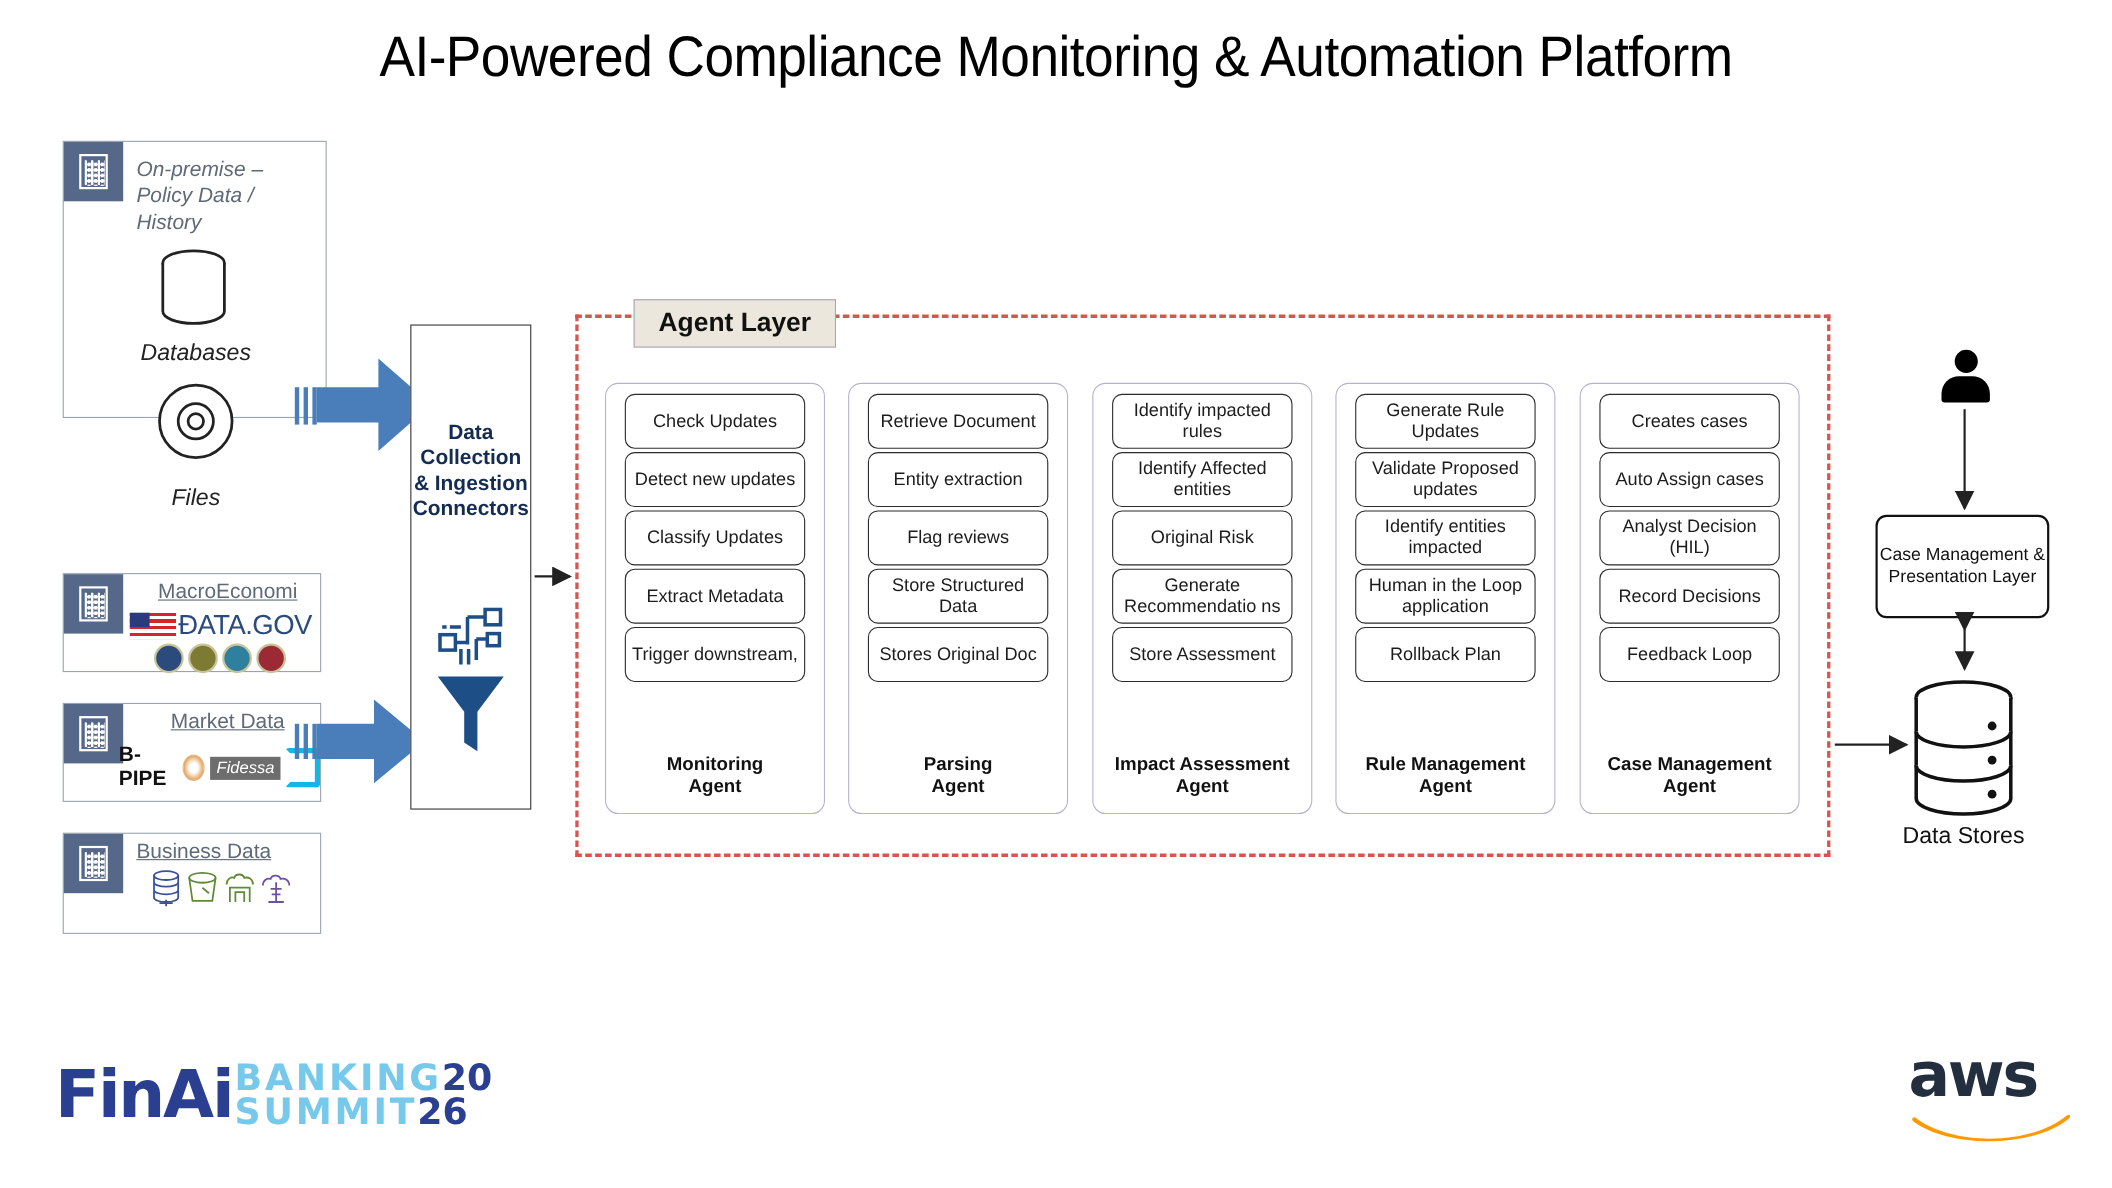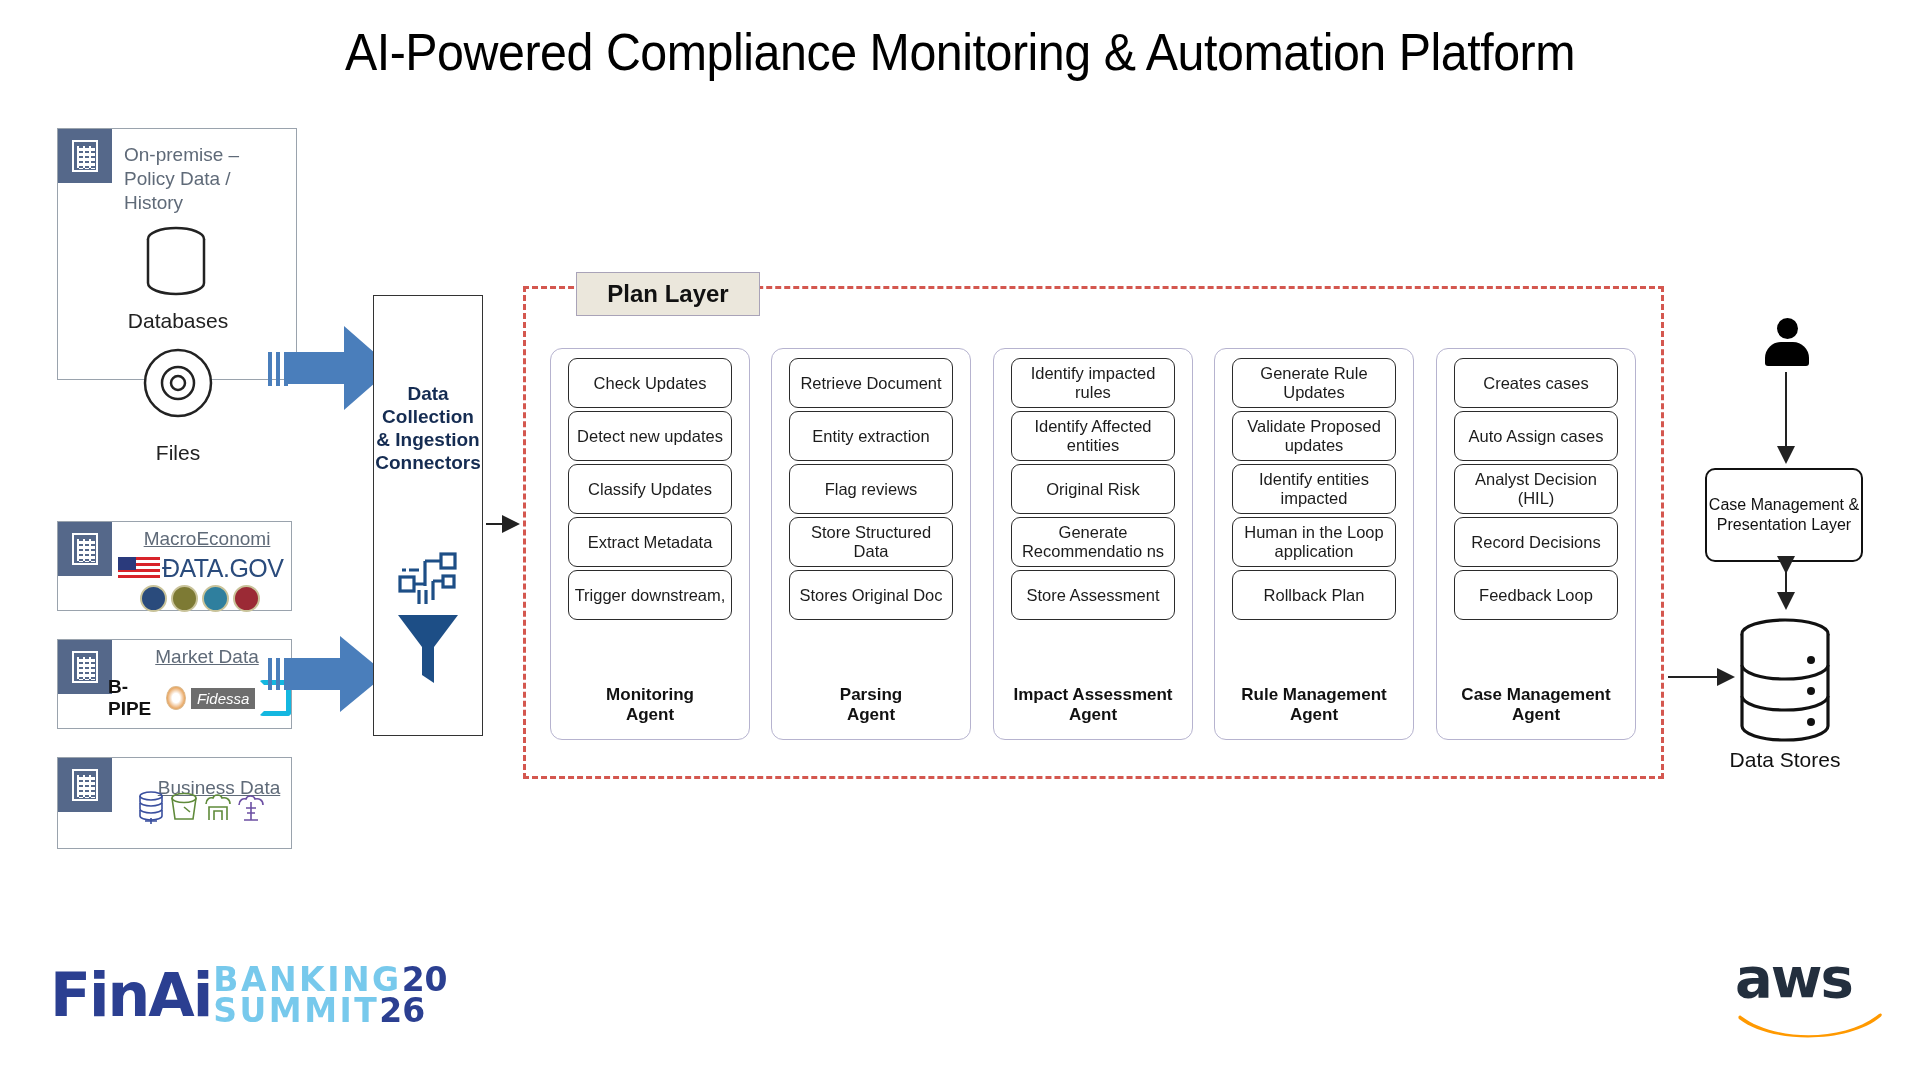--- a/index.html
+++ b/index.html
@@ -104,21 +104,21 @@
   .flag:before{content:"";position:absolute;left:0;top:0;width:18px;height:13px;background:#2a3a7c;}
   .seal{width:23px;height:23px;border-radius:50%;display:inline-block;margin-right:4px;
         border:2px solid #c9c39a;}
   .bizicon{display:inline-block;width:30px;height:34px;margin-right:3px;}
 </style>
 </head>
 <body>
 
 <div id="page-title">AI-Powered Compliance Monitoring &amp; Automation Platform</div>
 
-<div class="src-card" style="left:57px;top:128px;width:240px;height:252px;">
+<div class="src-card" style="left:57px;top:128px;width:240px;height:252px;font-style:italic;">
   <div class="src-badge">
     <div class="bldg">
         <i></i>
       </div>
   </div>
   <div class="src-title" style="left:66px;top:14px;width:160px;">On-premise – Policy Data / History</div>
 
   <div style="position:absolute;left:87px;top:96px;width:62px;height:76px;">
     <svg viewBox="0 0 62 76" width="62" height="76">
       <ellipse cx="31" cy="14" rx="28" ry="11" fill="#fff" stroke="#222" stroke-width="2.5"></ellipse>
@@ -174,21 +174,21 @@
                  border:5px solid #14b7e0;border-left-color:transparent;border-radius:4px;"></span>
   </div>
 </div>
 
 <div class="src-card" style="left:57px;top:757px;width:235px;height:92px;">
   <div class="src-badge" style="height:54px;">
     <div class="bldg">
         <i></i>
       </div>
   </div>
-  <div class="src-title underline" style="left:78px;top:5px;width:166px;text-align:center;margin-top:13px;">Business Data</div>
+  <div class="src-title underline" style="left:66px;top:5px;width:166px;text-align:left;">Business Data</div>
   <div style="position:absolute;left:78px;top:32px;display:flex;align-items:flex-end;">
     <span class="bizicon">
       <svg viewBox="0 0 30 34" width="30" height="34">
         <g fill="none" stroke="#3a4f9e" stroke-width="1.6">
           <ellipse cx="15" cy="6" rx="11" ry="4"></ellipse>
             <path d="M4 6v6a11 4 0 0 0 22 0V6"></path>
           <path d="M4 13v6a11 4 0 0 0 22 0v-6"></path>
             <path d="M4 20v6a11 4 0 0 0 22 0v-6"></path>
           <path d="M15 28v6M9 31h12"></path>
         </g>
@@ -259,21 +259,21 @@
     </g>
   </svg>
 </div>
 <div style="position:absolute;left:396px;top:613px;width:64px;height:72px;">
   <svg viewBox="0 0 64 72" width="64" height="72">
     <path d="M2 2 H62 L38 34 V70 L26 62 V34 Z" fill="#1d4e86"></path>
   </svg>
 </div>
 
 <div id="agent-layer" style="border-color: rgb(212, 87, 79);"></div>
-<div id="agent-layer-title">Plan Layer</div>
+<div id="agent-layer-title">Agent Layer</div>
 
 <div class="agent-col" style="left:550px;">
   <div class="step">Check Updates</div>
   <div class="step">Detect new updates</div>
   <div class="step">Classify Updates</div>
   <div class="step">Extract Metadata</div>
   <div class="step">Trigger downstream,</div>
   <div class="agent-name">Monitoring<br>Agent</div>
 </div>
 

